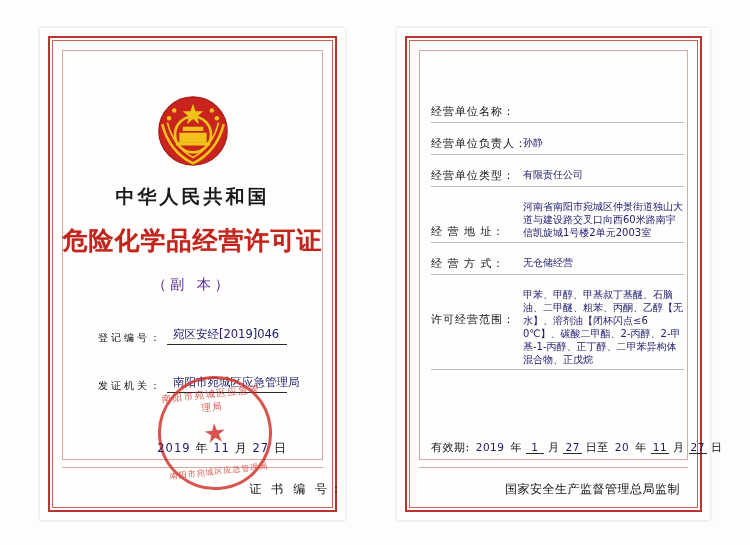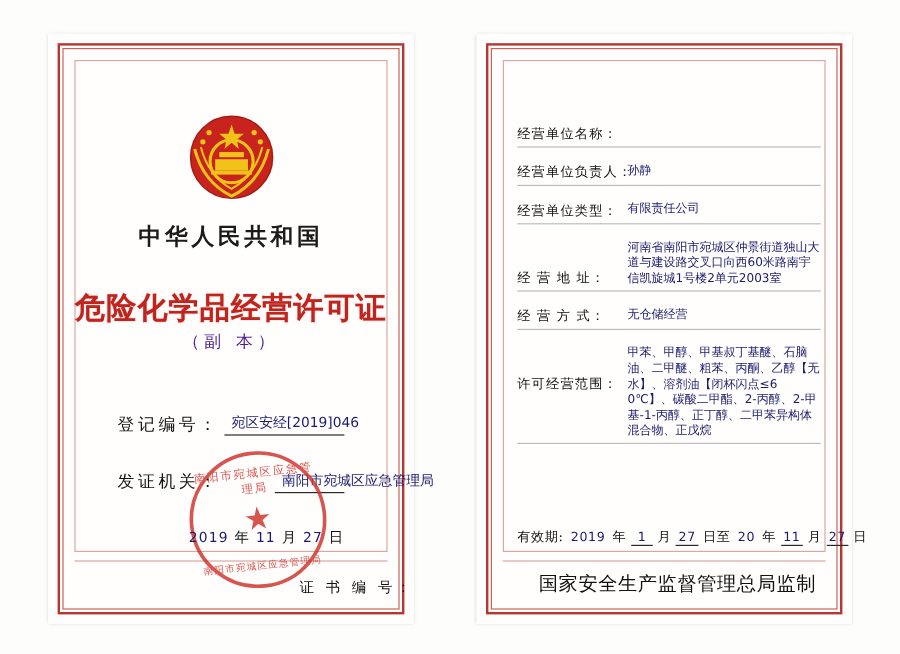--- a/index.html
+++ b/index.html
@@ -75,65 +75,63 @@
     position: absolute;
     left: 0; right: 0;
     top: 196px;
     text-align: center;
     font-family: "DejaVu Serif", serif;
     font-size: 25px;
     font-weight: bold;
     letter-spacing: 1px;
     color: #c0241d;
     text-shadow: 0 0 1px rgba(192,36,29,0.5);
-    margin-top: 16px;
   }
   .title-sub {
     position: absolute;
     left: 0; right: 0;
     top: 248px;
     text-align: center;
     font-family: "DejaVu Serif", serif;
     font-size: 14px;
     letter-spacing: 4px;
     color: #4c1d95;
   }
 
   .field-row {
     position: absolute;
     display: flex;
     align-items: flex-end;
     font-family: "DejaVu Serif", serif;
     color: #111;
   }
   .field-label {
-    font-size: 14px;
+    font-size: 10px;
     letter-spacing: 3px;
     white-space: nowrap;
   }
   .field-underline {
     flex: 1;
     border-bottom: 1px solid #2a2a2a;
     margin-left: 4px;
     position: relative;
     height: 16px;
-    margin-top: 18px;
   }
   .field-value {
     position: absolute;
     left: 6px;
     bottom: 2px;
     font-size: 11.5px;
     color: #1a1a6e;
     font-family: "DejaVu Sans", sans-serif;
     white-space: nowrap;
   }
 
   .row-reg  { left: 58px; right: 58px; top: 300px; }
-  .row-auth { left: 58px; right: 58px; top: 348px; gap: 42px; }
+  .row-auth { left: 58px; right: 58px; top: 348px; }
 
   .date-row {
     position: absolute;
     right: 58px;
     top: 412px;
     font-family: "DejaVu Serif", serif;
     font-size: 12px;
     color: #111;
     letter-spacing: 1px;
   }
@@ -193,21 +191,21 @@
     font-family: "DejaVu Serif", serif;
     font-size: 12px;
     letter-spacing: 3px;
     color: #111;
   }
   .issuer {
     position: absolute;
     right: 30px;
     bottom: 22px;
     font-family: "DejaVu Serif", serif;
-    font-size: 16px;
+    font-size: 12px;
     letter-spacing: 0.5px;
     color: #111;
     white-space: nowrap;
   }
 
   
   .r-rows {
     position: absolute;
     left: 34px;
     right: 26px;

